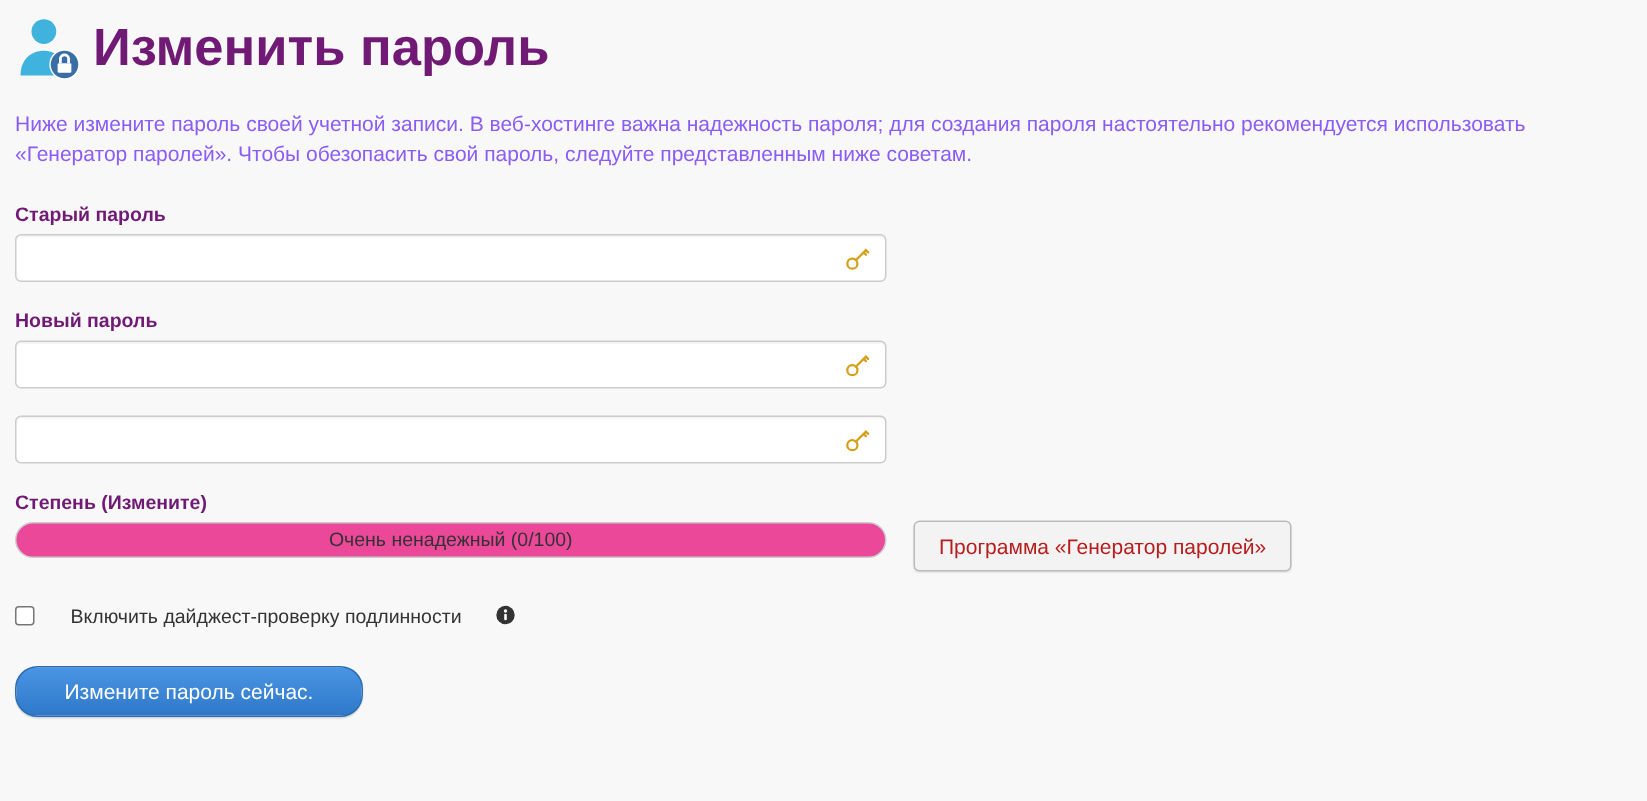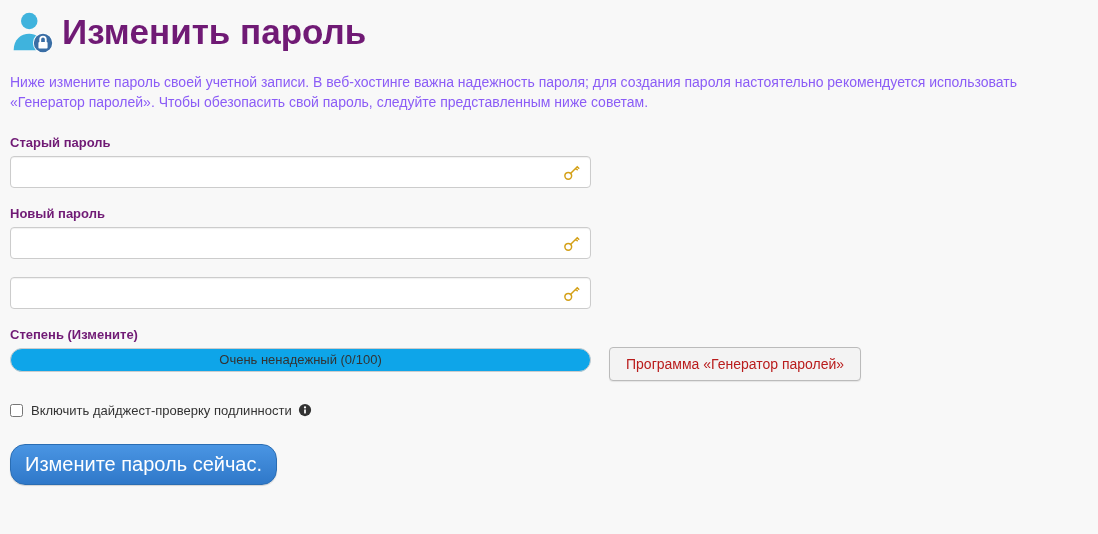--- a/index.html
+++ b/index.html
@@ -74,21 +74,21 @@
       display: flex;
       align-items: flex-start;
       gap: 18px;
     }
     .strength-col {
     }
     .strength-meter {
       width: 581px;
       height: 24px;
       border: 1px solid #ccc;
-      background: #0ea5e9;
+      background: #ec4899;
       border-radius: 12px;
       display: flex;
       align-items: center;
       justify-content: center;
       font-size: 13px;
       color: #333;
     }
     .gen-button {
       margin-top: 20px;
       background: #f3f3f3;
@@ -98,21 +98,21 @@
       font-size: 14px;
       color: #b91c1c;
       cursor: pointer;
       box-shadow: 0 1px 1px rgba(0,0,0,0.08);
     }
     .checkbox-row {
       display: flex;
       align-items: center;
       margin-top: 22px;
       margin-bottom: 26px;
-      gap: 4px;
+      gap: 20px;
     }
     .checkbox-row input[type="checkbox"] {
       margin: 0 4px 0 0;
     }
     .checkbox-label {
       font-size: 13px;
       color: #333;
     }
     .info-icon-wrap {
       display: inline-flex;
@@ -120,22 +120,22 @@
       height: 14px;
       margin-left: 2px;
       vertical-align: middle;
     }
     .submit-button {
       background: #3784d4;
       background: linear-gradient(#4a95e3, #2f78c9);
       border: 1px solid #2a6db3;
       color: #fff;
       border-radius: 15px;
-      padding: 8px 14px;
-      font-size: 20px;
+      padding: 8px 32px;
+      font-size: 14px;
       cursor: pointer;
       box-shadow: 0 1px 1px rgba(0,0,0,0.15);
     }
   </style>
 </head>
 <body>
 
 
 
 <div class="page-header">

